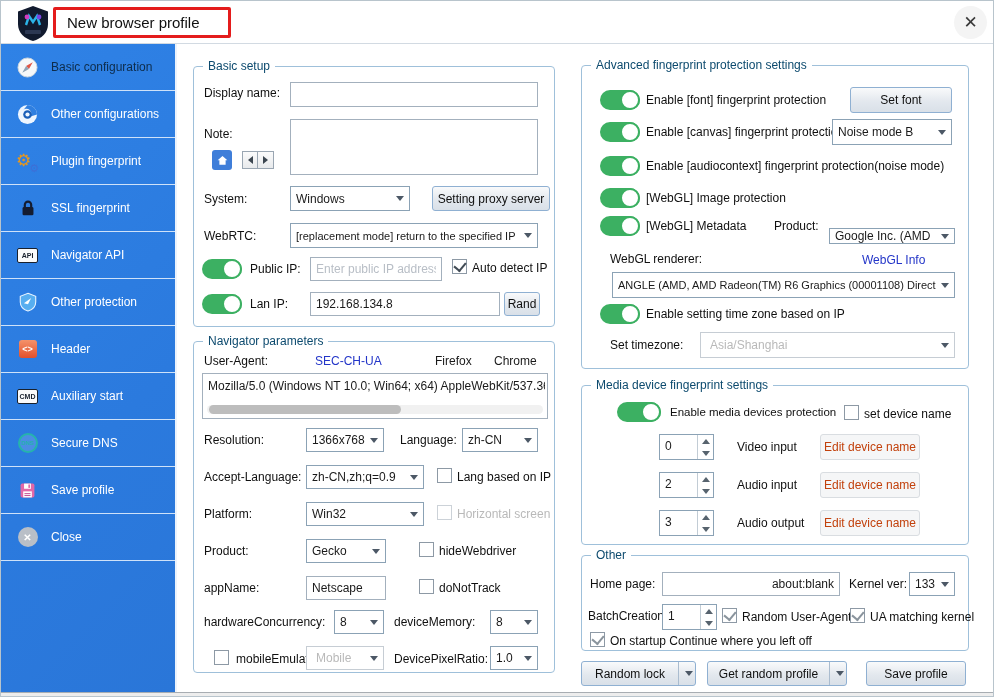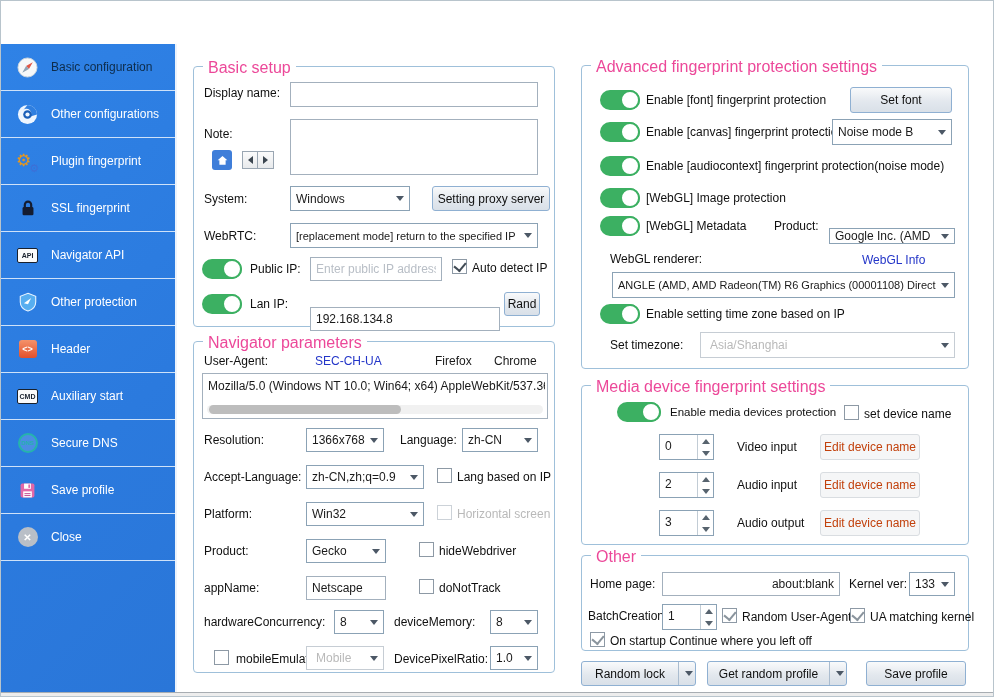--- a/index.html
+++ b/index.html
@@ -40,22 +40,22 @@
   .html-box { width:18px; height:18px; border-radius:3px; background:linear-gradient(#f4926a,#e2502c);
     display:flex; align-items:center; justify-content:center; }
   .html-box::before { content:"\3C\3E"; color:#fff; font-size:9px; font-weight:bold; }
   .closegray { width:20px; height:20px; border-radius:50%; background:#b9bfc7;
     display:flex; align-items:center; justify-content:center; }
   .closegray::before { content:"\2715"; color:#fff; font-size:10px; font-weight:bold; }
 
   
   .content { position:absolute; left:178px; top:43px; width:816px; height:648px; background:#fff; }
   .group { position:absolute; border:1px solid #9fc0da; border-radius:4px; background:#fff; }
-  .legend { position:absolute; top:-8px; left:9px; background:#fff; padding:0 5px; font-size:16px;
-    color:#ec4899; white-space:nowrap; }
+  .legend { position:absolute; top:-8px; left:9px; background:#fff; padding:0 5px; font-size:12px;
+    color:#0c4a6e; white-space:nowrap; }
   .lbl { position:absolute; white-space:nowrap; color:#101010; }
   .lbl.gray { color:#b9b9b9; }
   .link { position:absolute; white-space:nowrap; color:#2335c8; cursor:pointer; }
   .link.dark { color:#1a1a1a; }
 
   .inp { position:absolute; border:1px solid #a3b0bd; background:#fff; font-family:inherit;
     font-size:12px; padding:2px 5px; color:#1a1a1a; }
   .inp::placeholder { color:#b8bec6; }
   textarea.inp { resize:none; }
 
@@ -114,20 +114,33 @@
   .ua-thumb { position:absolute; left:2px; top:0; width:57%; height:9px; background:#bdbdbd; border-radius:5px; cursor:pointer; }
 
   .bottom-strip { position:absolute; left:0; top:691px; width:994px; height:6px; background:#ededed;
     border-top:1px solid #a8adb2; }
 </style>
 </head>
 <body>
 
 <div class="window">
 
+  <div class="titlebar">
+    <svg class="logo" viewBox="0 0 38 38">
+      <path d="M19 2 L34 7.5 V20 C34 29 27.5 34.5 19 37 C10.5 34.5 4 29 4 20 V7.5 Z" fill="#111a2e"></path>
+      <path d="M12 21 L15 12 L19 18 L23 12 L26 21" stroke="#2bb3e8" stroke-width="2.4" fill="none"></path>
+      <circle cx="13" cy="13" r="2.4" fill="#d23cc0"></circle>
+      <circle cx="25" cy="13" r="2.4" fill="#7a46e0"></circle>
+      <rect x="11" y="26" width="16" height="4" rx="1" fill="#2b3752"></rect>
+    </svg>
+    <div class="red-box">
+      <span>New browser profile</span>
+    </div>
+    <div class="close-btn"></div>
+  </div>
 
   <div class="sidebar">
     <div class="side-item active">
       <span class="sicon">
         <svg width="21" height="21" viewBox="0 0 22 22">
             <circle cx="11" cy="11" r="10" fill="#f6f8f9" stroke="#c9d4dc"></circle>
             <path d="M16.5 5.5 L12.5 12.5 L9.5 9.5 Z" fill="#e05544"></path>
             <path d="M5.5 16.5 L9.5 9.5 L12.5 12.5 Z" fill="#8fa3b5"></path>
           </svg>
       </span>
@@ -245,21 +258,21 @@
         <div class="knob"></div>
       </div>
     <span class="lbl" style="left:56px;top:195px">Public IP:</span>
     <input class="inp" style="left: 116px; top: 190px; width: 132px; height: 24px;" placeholder="Enter public IP address">
     <div class="cb checked" style="left:258px;top:192px"></div>
     <span class="lbl" style="left:278px;top:194px">Auto detect IP</span>
     <div class="toggle" style="left:8px;top:227px">
         <div class="knob"></div>
       </div>
     <span class="lbl" style="left:56px;top:230px">Lan IP:</span>
-    <input class="inp" style="left: 116px; top: 225px; width: 190px; height: 24px; margin-top: 15px;" value="192.168.134.8">
+    <input class="inp" style="left: 116px; top: 225px; width: 190px; height: 24px;" value="192.168.134.8">
     <div class="btn" style="left:310px;top:225px;width:36px;height:24px">
       <span class="btn-label">Rand</span>
     </div>
   </div>
 
   <div class="group" style="left:192px;top:340px;width:362px;height:332px">
     <span class="legend">Navigator parameters</span>
     <span class="lbl" style="left:10px;top:12px">User-Agent:</span>
     <span class="link" style="left:121px;top:12px">SEC-CH-UA</span>
     <span class="link dark" style="left:241px;top:12px">Firefox</span>

